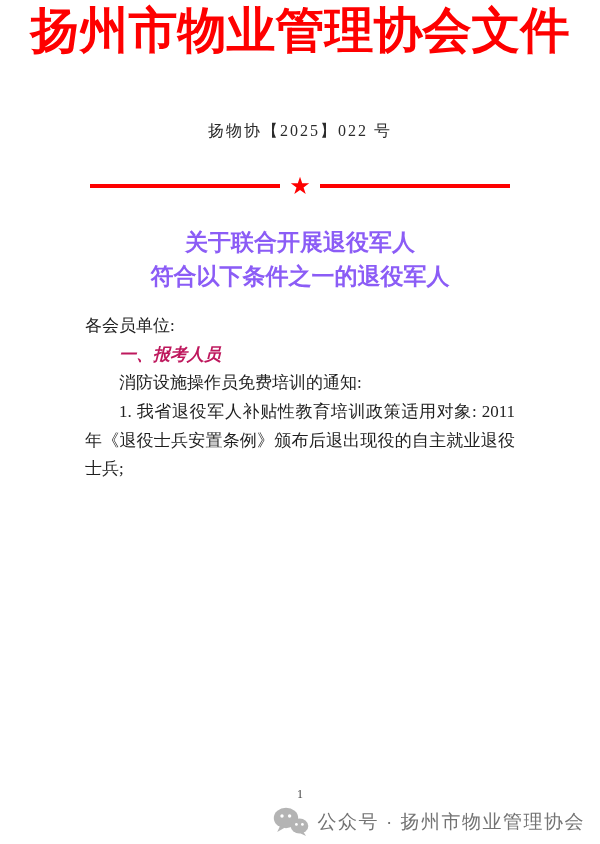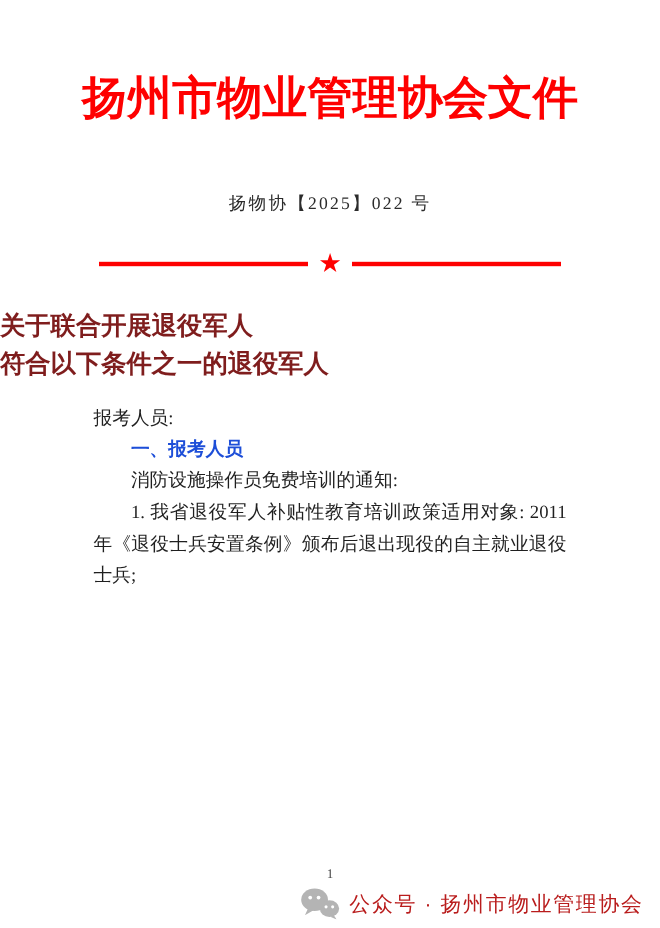--- a/index.html
+++ b/index.html
@@ -7,23 +7,22 @@
   .page {
     width: 600px;
     height: 844px;
     background: #ffffff;
     position: relative;
     overflow: hidden;
     font-family: "Liberation Serif", "DejaVu Serif", serif;
     margin: 0 auto;
   }
   .letterhead {
-    padding-top: 64px;
     text-align: center;
-    font-size: 41px;
+    font-size: 49px;
     font-weight: bold;
     color: #fe0000;
     line-height: 1.25;
     letter-spacing: 0px;
     white-space: nowrap;
   }
   .doc-number {
     margin-top: 60px;
     text-align: center;
     font-size: 16px;
@@ -41,56 +40,58 @@
     background: #fe0000;
   }
   .rule-star {
     color: #fe0000;
     font-size: 24px;
     line-height: 1;
     margin: 0 9px;
   }
   .doc-title {
     margin-top: 28px;
+    text-align: center;
     font-size: 23px;
     font-weight: bold;
     line-height: 34px;
-    color: #7f1d1d;
+    color: #8b5cf6;
   }
   .body {
     margin: 18px 85px 0 85px;
     font-size: 17px;
     line-height: 28.6px;
     text-align: justify;
     color: #1f1f1f;
   }
   .para { text-indent: 2em; }
   .salutation { text-indent: 0; }
   .heading {
     font-family: "Liberation Sans", "DejaVu Sans", sans-serif;
     font-weight: bold;
-    color: #1d4ed8;
+    color: #be185d;
+    font-style: italic;
   }
   .page-number {
     position: absolute;
     left: 0;
     right: 0;
     bottom: 42px;
     text-align: center;
     font-size: 12px;
     color: #444444;
   }
   .watermark {
     position: absolute;
     right: 15px;
     bottom: 8px;
     display: flex;
     align-items: center;
     gap: 9px;
-    color: #b91c1c;
+    color: #737373;
     font-size: 19px;
     letter-spacing: 1.5px;
     font-family: "Liberation Sans", "DejaVu Sans", sans-serif;
     white-space: nowrap;
   }
   .wechat-icon svg { display: block; }
 </style>
 </head>
 <body>
 
@@ -105,21 +106,21 @@
     <div class="rule-star">★</div>
     <div class="rule-line"></div>
   </div>
 
   <div class="doc-title">
     <div>关于联合开展退役军人</div>
     <div>符合以下条件之一的退役军人</div>
   </div>
 
   <div class="body">
-    <p class="para salutation">报考人员:</p>
+    <p class="para salutation">各会员单位:</p>
     <p class="para heading">一、报考人员</p>
     <p class="para">消防设施操作员免费培训的通知:</p>
     <p class="para">1. 我省退役军人补贴性教育培训政策适用对象: 2011 年《退役士兵安置条例》颁布后退出现役的自主就业退役士兵;</p>
   </div>
 
   <div class="page-number">1</div>
 
   <div class="watermark">
     <span class="wechat-icon">
       <svg width="36" height="29" viewBox="0 0 36 29" xmlns="http://www.w3.org/2000/svg">

